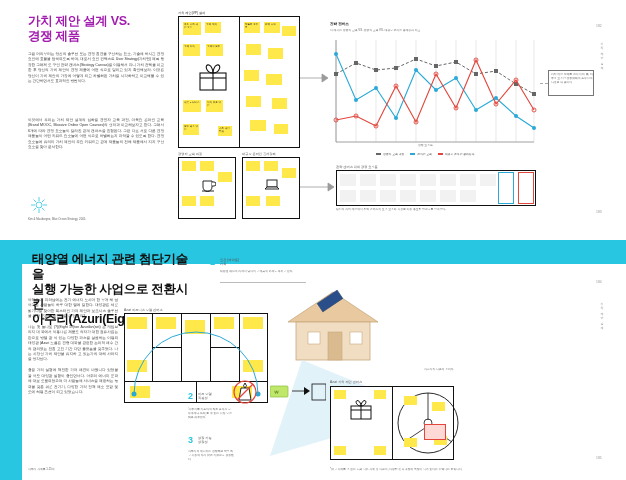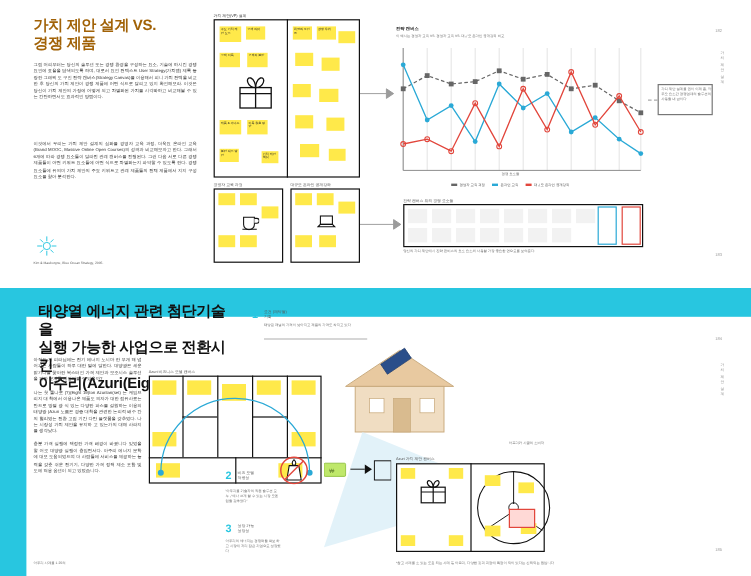--- a/index.html
+++ b/index.html
@@ -9,21 +9,21 @@
   
   .half{position:absolute;left:0;width:626px;}
   .half.top{top:0;height:238px;}
   .half.bot{top:240px;height:240px;background:#fff;}
   .botbg{position:absolute;left:0;top:0;width:626px;height:240px;background:#ffffff;}
   .cyanband{position:absolute;left:0;top:0;width:626px;height:24px;background:#28c6e0;}
   .cyanside{position:absolute;left:0;top:0;width:22px;height:240px;background:#28c6e0;}
 
   
   .t{position:absolute;white-space:pre-wrap;}
-  .title1{font-size:12.5px;font-weight:bold;color:#a16207;line-height:15px;letter-spacing:-.3px;}
+  .title1{font-size:12.5px;font-weight:bold;color:#a21caf;line-height:15px;letter-spacing:-.3px;}
   .title2{font-size:12.5px;font-weight:bold;color:#111;line-height:15px;letter-spacing:-.3px;}
   .body{font-size:3.6px;line-height:5.4px;color:#333;text-align:justify;}
   .tiny{font-size:3.2px;line-height:4.4px;color:#555;}
   .tiny2{font-size:2.8px;line-height:3.8px;color:#666;}
   .lbl{font-size:3.2px;color:#333;}
   .hdsm{font-size:3.6px;font-weight:bold;color:#222;}
 
   
   .box{position:absolute;border:0.8px solid #111;background:#fff;box-sizing:border-box;}
   .boxl{position:absolute;border:0.8px solid #777;background:#fff;box-sizing:border-box;}

